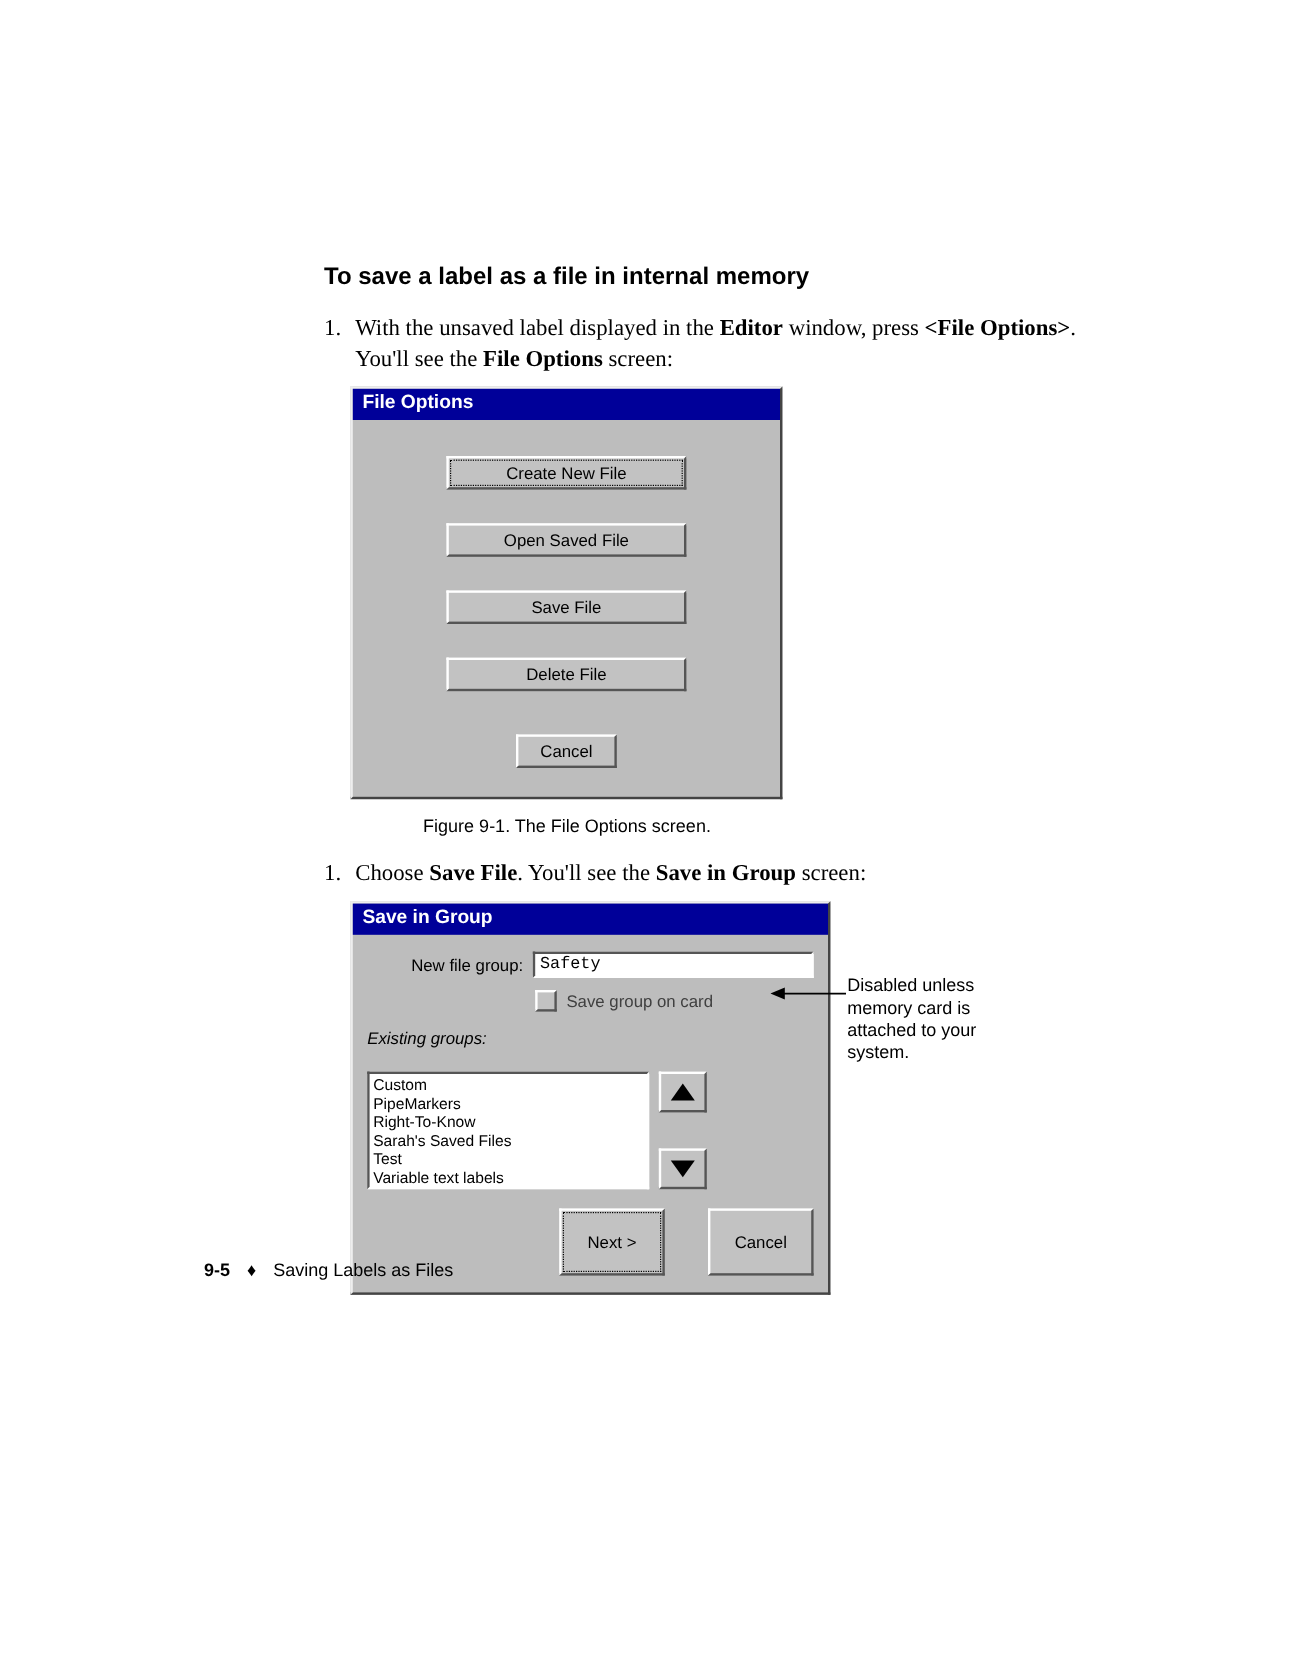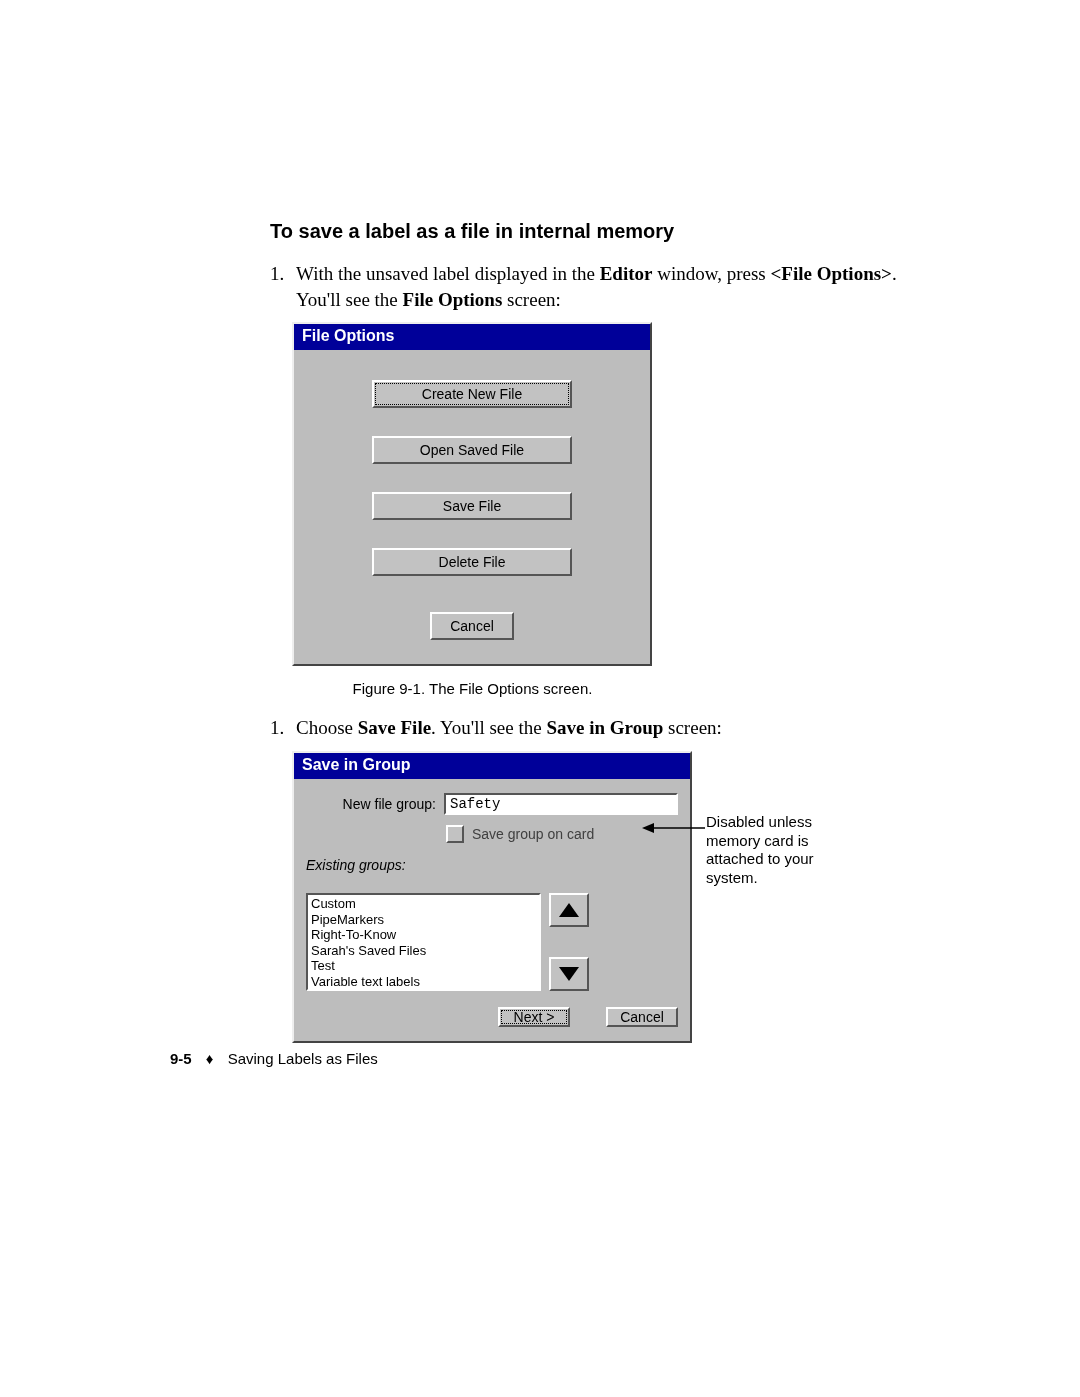--- a/index.html
+++ b/index.html
@@ -179,21 +179,21 @@
   .tri-down {
     width: 0; height: 0;
     border-left: 10px solid transparent;
     border-right: 10px solid transparent;
     border-top: 14px solid #000;
   }
   .dlg-btn-row {
     display: flex; justify-content: flex-end; gap: 36px;
     margin-top: 16px;
   }
-  .dlg-btn { width: 72px; padding: 0 0; }
+  .dlg-btn { width: 88px; padding: 18px 0; }
   .callout {
     font-family: Arial, Helvetica, sans-serif;
     font-size: 15px;
     line-height: 1.25;
     width: 145px;
     margin-top: 62px;
     position: relative;
   }
   .arrow-svg {
     position: absolute;

